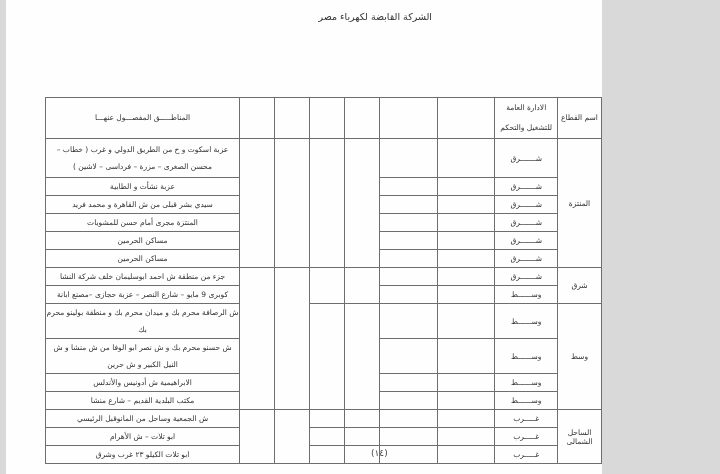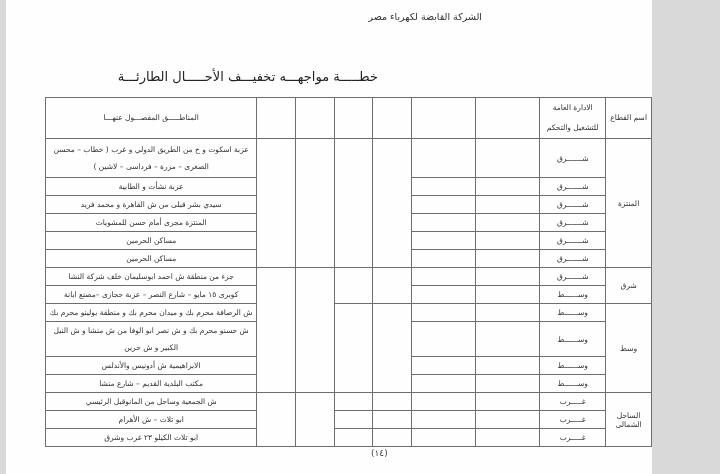--- a/index.html
+++ b/index.html
@@ -3,21 +3,21 @@
   <meta charset="utf-8">
   <style>
     html, body { margin: 0; padding: 0; }
     body {
       width: 720px; height: 474px; overflow: hidden;
       background: #d9d9d9;
       font-family: "DejaVu Sans", sans-serif;
       color: #2a2a2a;
     }
     .page {
-      position: absolute; left: 6px; top: 0; width: 646px; height: 474px;
+      position: absolute; left: 6px; top: 0; width: 596px; height: 474px;
       background: #fefefe;
     }
     .hdr-line { position: absolute; font-size: 9.5px; direction: rtl; white-space: nowrap; color: #333; }
     .company-1 { right: 170px; top: 11px; }
     .company-2 { right: 163px; top: 40px; }
     .group-line { left: 62px; top: 42px; font-size: 9px; }
     .plan-title { right: 274px; top: 69px; font-size: 13px; color: #222; }
     .page-num { position: absolute; left: 365px; top: 448px; font-size: 9px; color: #444; }
 
     table.grid {
@@ -43,21 +43,20 @@
     tr.rs td { height: 15.5px; }
     tr.rt td { height: 32px; }
     .area-text { padding: 0 6px; line-height: 17px; }
     .admin-val { letter-spacing: 1px; }
   </style>
 </head>
 <body>
 
 <div class="page">
   <div class="hdr-line company-1">الشركة القابضة لكهرباء مصر</div>
-  <div class="hdr-line plan-title">خطـــــة مواجهـــه تخفيـــف الأحـــــال الطارئـــة</div>
 
   <table class="grid">
     <colgroup>
       <col class="c-sector">
         <col class="c-admin">
         <col class="c-e1">
         <col class="c-e2">
       <col class="c-e3">
         <col class="c-e4">
         <col class="c-e5">
@@ -127,21 +126,21 @@
       <td rowspan="2"></td>
       <td rowspan="2"></td>
       <td rowspan="6"></td>
       <td rowspan="6"></td>
       <td class="area-text">جزء من منطقة ش احمد ابوسليمان خلف شركة النشا</td>
     </tr>
     <tr class="rs">
       <td class="admin-val">وســــــط</td>
       <td></td>
           <td></td>
-      <td class="area-text">كوبرى ١٥ مايو – شارع النصر – عزبة حجازى –مصنع ابانة</td>
+      <td class="area-text">كوبرى 9 مايو – شارع النصر – عزبة حجازى –مصنع ابانة</td>
     </tr>
 
     <tr class="rs">
       <td rowspan="4">وسط</td>
       <td class="admin-val">وســــــط</td>
       <td></td>
           <td></td>
       <td rowspan="4"></td>
       <td rowspan="4"></td>
       <td class="area-text">ش الرصافة محرم بك و ميدان محرم بك و منطقة بولينو محرم بك</td>

